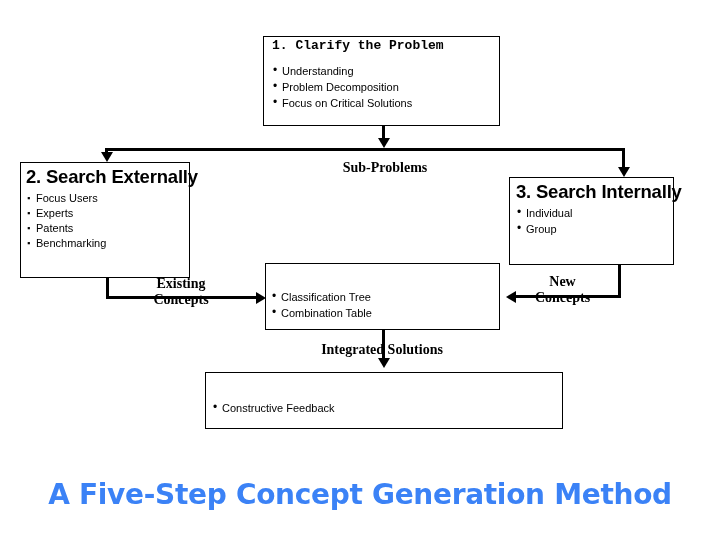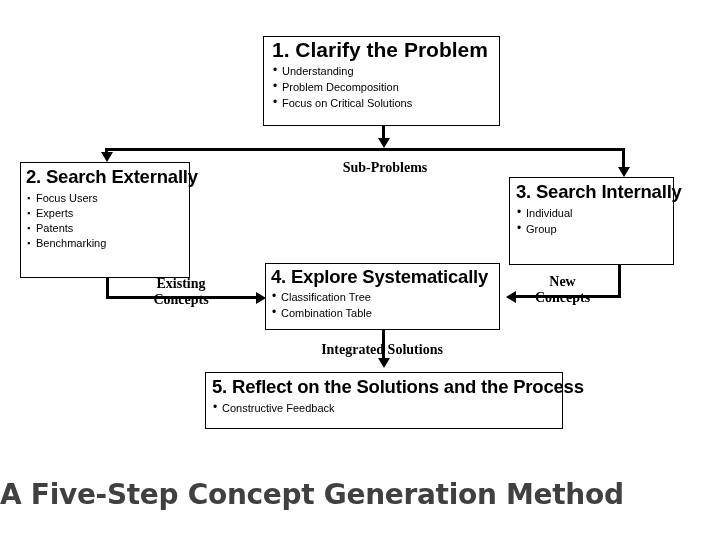--- a/index.html
+++ b/index.html
@@ -25,22 +25,22 @@
     box-sizing: border-box;
     overflow: visible;
   }
   .box-title {
     font-weight: bold;
     color: #000000;
     white-space: nowrap;
     line-height: 1.08;
   }
   .box-title.serif {
-    font-family: Liberation Sans, sans-serif;
-    font-size: 21px;
+    font-family: Liberation Mono, monospace;
+    font-size: 13px;
     letter-spacing: 0px;
   }
   .box-title.sans {
     font-family: "Liberation Sans", sans-serif;
     font-size: 18.5px;
     letter-spacing: -0.2px;
   }
   .bullets {
     list-style: none;
     margin: 0;
@@ -112,25 +112,26 @@
     border-bottom: 6px solid transparent;
     border-right: 10px solid #000000;
   }
 
   
   #footer-title {
     position: absolute;
     left: 0;
     right: 0;
     top: 478px;
+    text-align: center;
     font-family: "DejaVu Sans", sans-serif;
     font-weight: bold;
     font-size: 28px;
     letter-spacing: -0.3px;
-    color: #404040;
+    color: #3b82f6;
     white-space: nowrap;
   }
 </style>
 </head>
 <body>
 
 <div id="canvas">
 
   <div class="box" style="left:263px; top:36px; width:237px; height:90px;">
     <div class="box-title serif" style="position:absolute; left:8px; top:2px;">1. Clarify the Problem</div>
@@ -184,34 +185,32 @@
   <div class="conn vline" style="left:618px; top:265px; height:33px;"></div>
   <div class="conn hline" style="left:516px; top:295px; width:105px;"></div>
   <div class="arrow-left" style="left:506px; top:290.5px;"></div>
 
   <div class="edge-label" style="left:515px; top:274px; width:95px;">
     <span>New</span><br>
     <span>Concepts</span>
   </div>
 
   <div class="box" style="left:265px; top:263px; width:235px; height:67px;">
-    <div class="box-title sans" style="position:absolute; left:5px; top:3px;">4. Explore Systematically</div>
     <ul class="bullets" style="position:absolute; left:6px; top:26px;">
       <li>Classification Tree</li>
       <li>Combination Table</li>
     </ul>
   </div>
 
   <div class="conn vline" style="left:382px; top:330px; height:33px;"></div>
   <div class="arrow-down" style="left:377.5px; top:358px;"></div>
 
   <div class="edge-label" style="left:272px; top:342px; width:220px;">Integrated  Solutions</div>
 
   <div class="box" style="left:205px; top:372px; width:358px; height:57px;">
-    <div class="box-title sans" style="position:absolute; left:6px; top:4px;">5. Reflect on the Solutions and the Process</div>
     <ul class="bullets" style="position:absolute; left:7px; top:28px;">
       <li>Constructive Feedback</li>
     </ul>
   </div>
 
   <div id="footer-title">A Five-Step Concept Generation Method</div>
 
 </div>
 
 </body></html>

